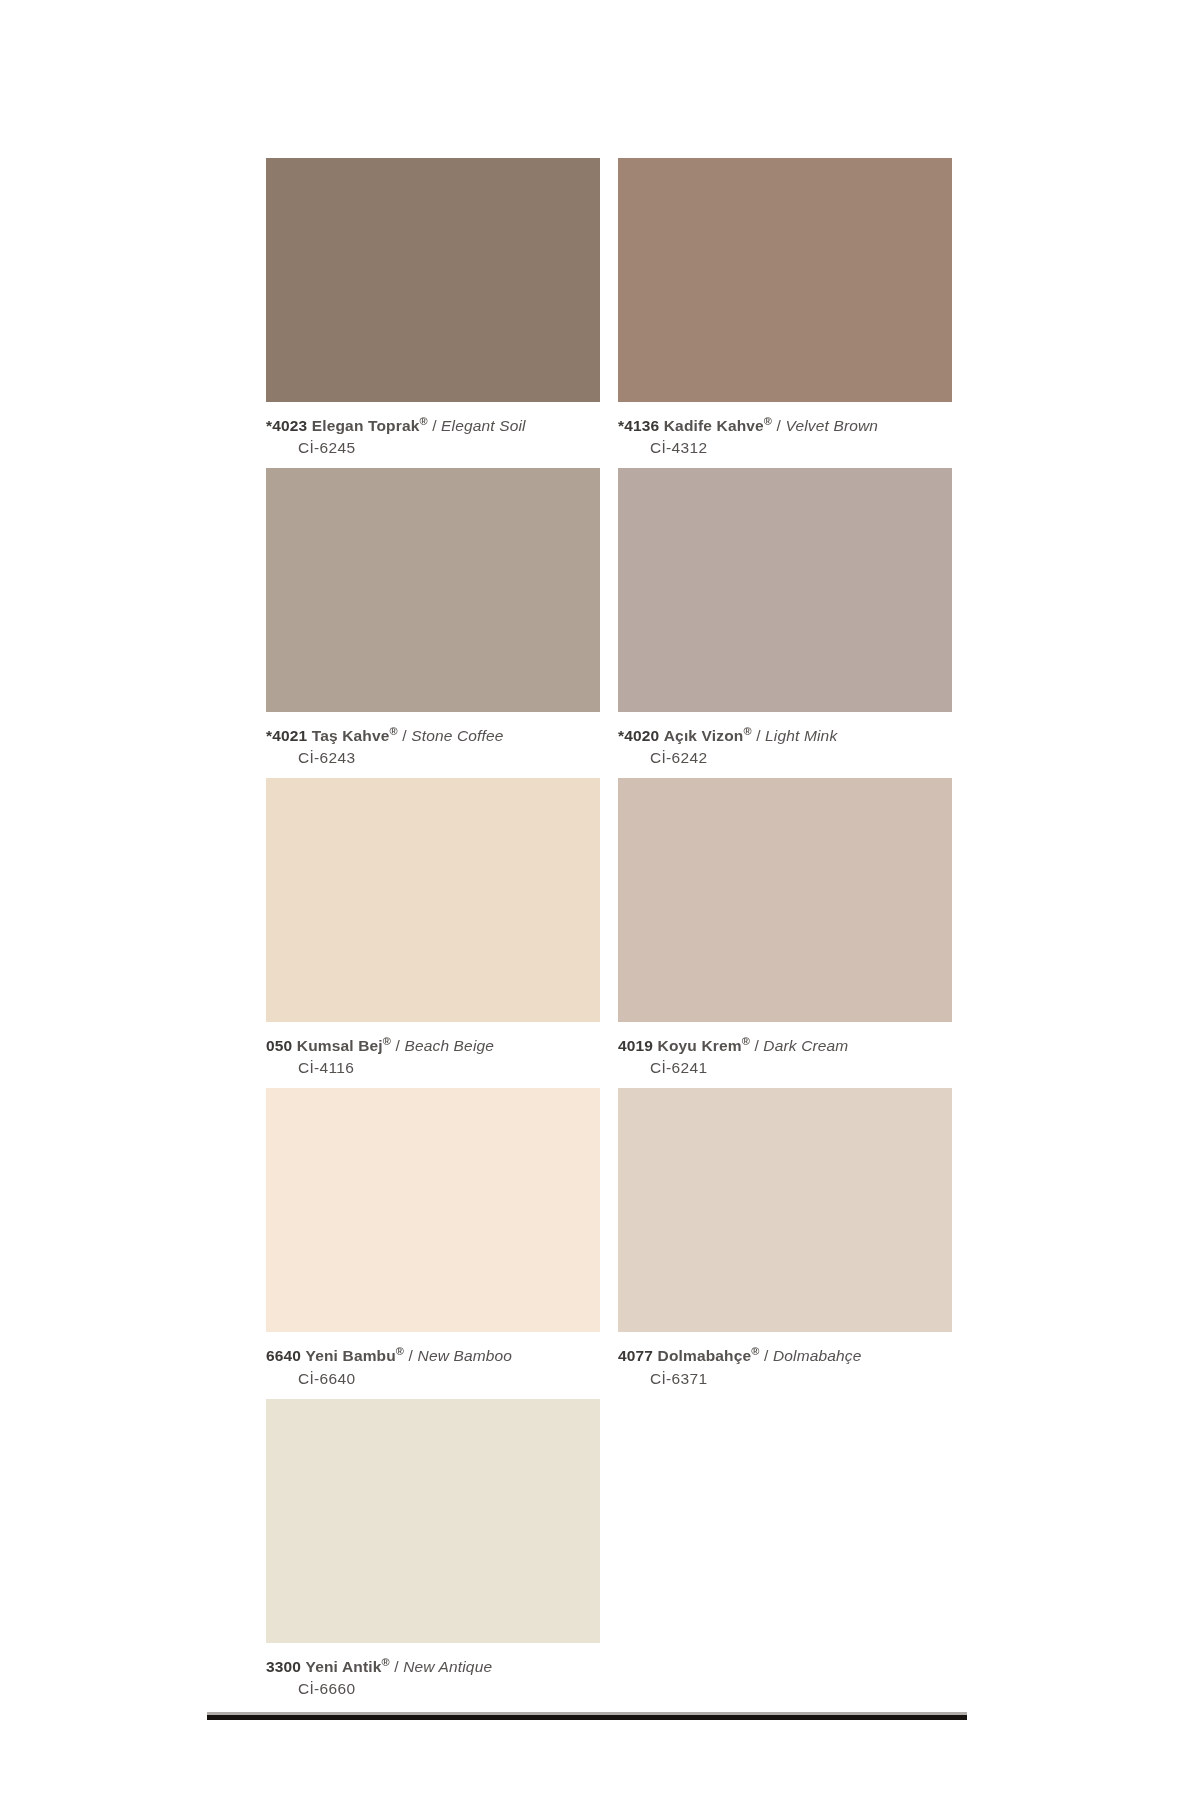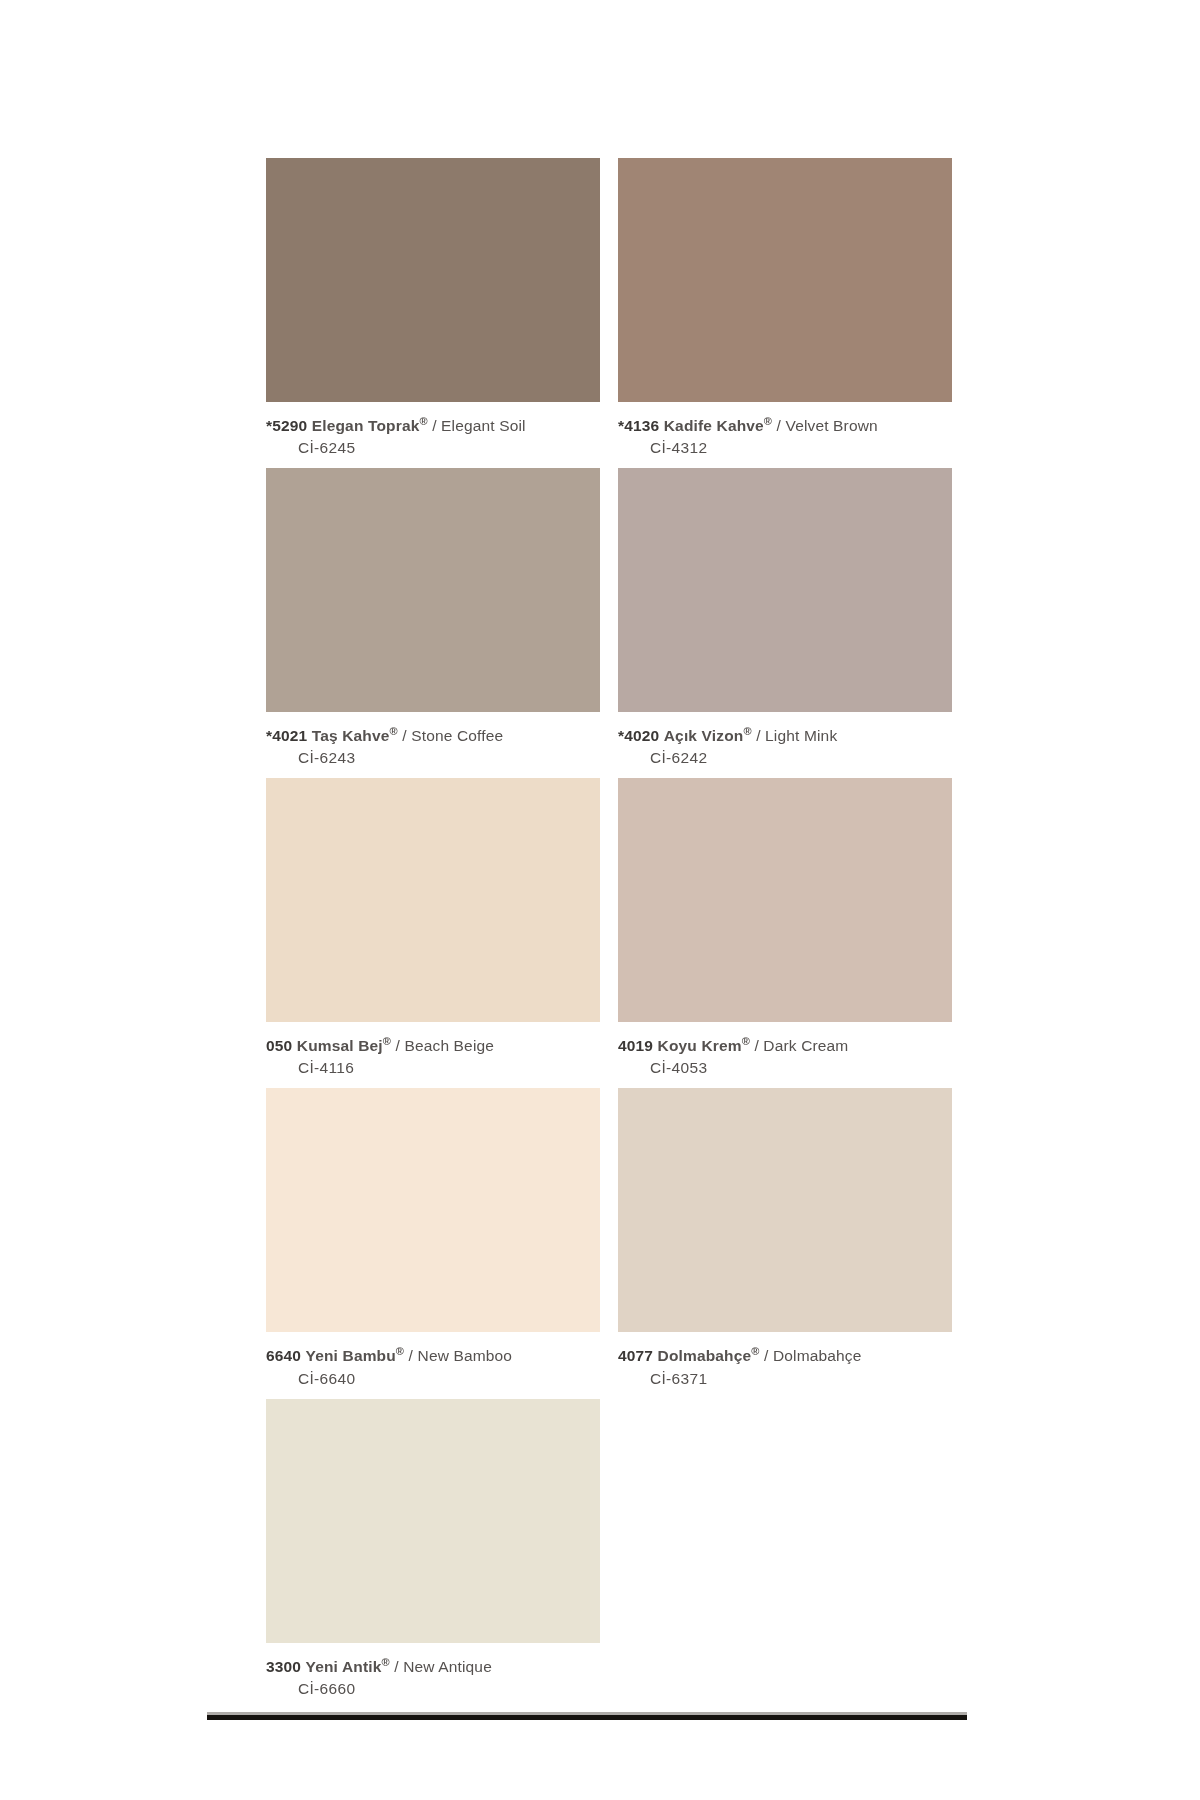--- a/index.html
+++ b/index.html
@@ -84,20 +84,21 @@
     vertical-align: super;
     color: #55514f;
   }
 
   .swatch-caption .sep {
     font-weight: 400;
     color: #55514f;
   }
 
   .swatch-caption .name-en {
+    font-style: italic;
     font-weight: 400;
     color: #55514f;
   }
 
   .swatch-caption .ci {
     display: block;
     font-weight: 400;
     color: #55514f;
     letter-spacing: 0.02em;
     margin-left: 32px;
@@ -123,41 +124,41 @@
   }
 </style>
 </head>
 <body>
 
 <div id="page">
   <div id="sheet">
     <div id="swatch-grid">
         <div class="swatch-cell">
           <div class="swatch-chip" style="background-color: rgb(141, 122, 107);"></div>
-          <div class="swatch-caption"><span class="code">*5290</span> <span class="name-tr">Elegan Toprak</span><span class="reg">®</span> <span class="sep">/</span> <span class="name-en">Elegant Soil</span><span class="ci">Cİ-6245</span></div>
+          <div class="swatch-caption"><span class="code">*4023</span> <span class="name-tr">Elegan Toprak</span><span class="reg">®</span> <span class="sep">/</span> <span class="name-en">Elegant Soil</span><span class="ci">Cİ-6245</span></div>
         </div>
         <div class="swatch-cell">
           <div class="swatch-chip" style="background-color: rgb(160, 133, 116);"></div>
           <div class="swatch-caption"><span class="code">*4136</span> <span class="name-tr">Kadife Kahve</span><span class="reg">®</span> <span class="sep">/</span> <span class="name-en">Velvet Brown</span><span class="ci">Cİ-4312</span></div>
         </div>
         <div class="swatch-cell">
           <div class="swatch-chip" style="background-color: rgb(176, 162, 149);"></div>
           <div class="swatch-caption"><span class="code">*4021</span> <span class="name-tr">Taş Kahve</span><span class="reg">®</span> <span class="sep">/</span> <span class="name-en">Stone Coffee</span><span class="ci">Cİ-6243</span></div>
         </div>
         <div class="swatch-cell">
           <div class="swatch-chip" style="background-color: rgb(184, 169, 163);"></div>
           <div class="swatch-caption"><span class="code">*4020</span> <span class="name-tr">Açık Vizon</span><span class="reg">®</span> <span class="sep">/</span> <span class="name-en">Light Mink</span><span class="ci">Cİ-6242</span></div>
         </div>
         <div class="swatch-cell">
           <div class="swatch-chip" style="background-color: rgb(237, 220, 200);"></div>
           <div class="swatch-caption"><span class="code">050</span> <span class="name-tr">Kumsal Bej</span><span class="reg">®</span> <span class="sep">/</span> <span class="name-en">Beach Beige</span><span class="ci">Cİ-4116</span></div>
         </div>
         <div class="swatch-cell">
           <div class="swatch-chip" style="background-color: rgb(210, 191, 179);"></div>
-          <div class="swatch-caption"><span class="code">4019</span> <span class="name-tr">Koyu Krem</span><span class="reg">®</span> <span class="sep">/</span> <span class="name-en">Dark Cream</span><span class="ci">Cİ-4053</span></div>
+          <div class="swatch-caption"><span class="code">4019</span> <span class="name-tr">Koyu Krem</span><span class="reg">®</span> <span class="sep">/</span> <span class="name-en">Dark Cream</span><span class="ci">Cİ-6241</span></div>
         </div>
         <div class="swatch-cell">
           <div class="swatch-chip" style="background-color: rgb(247, 231, 214);"></div>
           <div class="swatch-caption"><span class="code">6640</span> <span class="name-tr">Yeni Bambu</span><span class="reg">®</span> <span class="sep">/</span> <span class="name-en">New Bamboo</span><span class="ci">Cİ-6640</span></div>
         </div>
         <div class="swatch-cell">
           <div class="swatch-chip" style="background-color: rgb(224, 211, 197);"></div>
           <div class="swatch-caption"><span class="code">4077</span> <span class="name-tr">Dolmabahçe</span><span class="reg">®</span> <span class="sep">/</span> <span class="name-en">Dolmabahçe</span><span class="ci">Cİ-6371</span></div>
         </div>
         <div class="swatch-cell">

